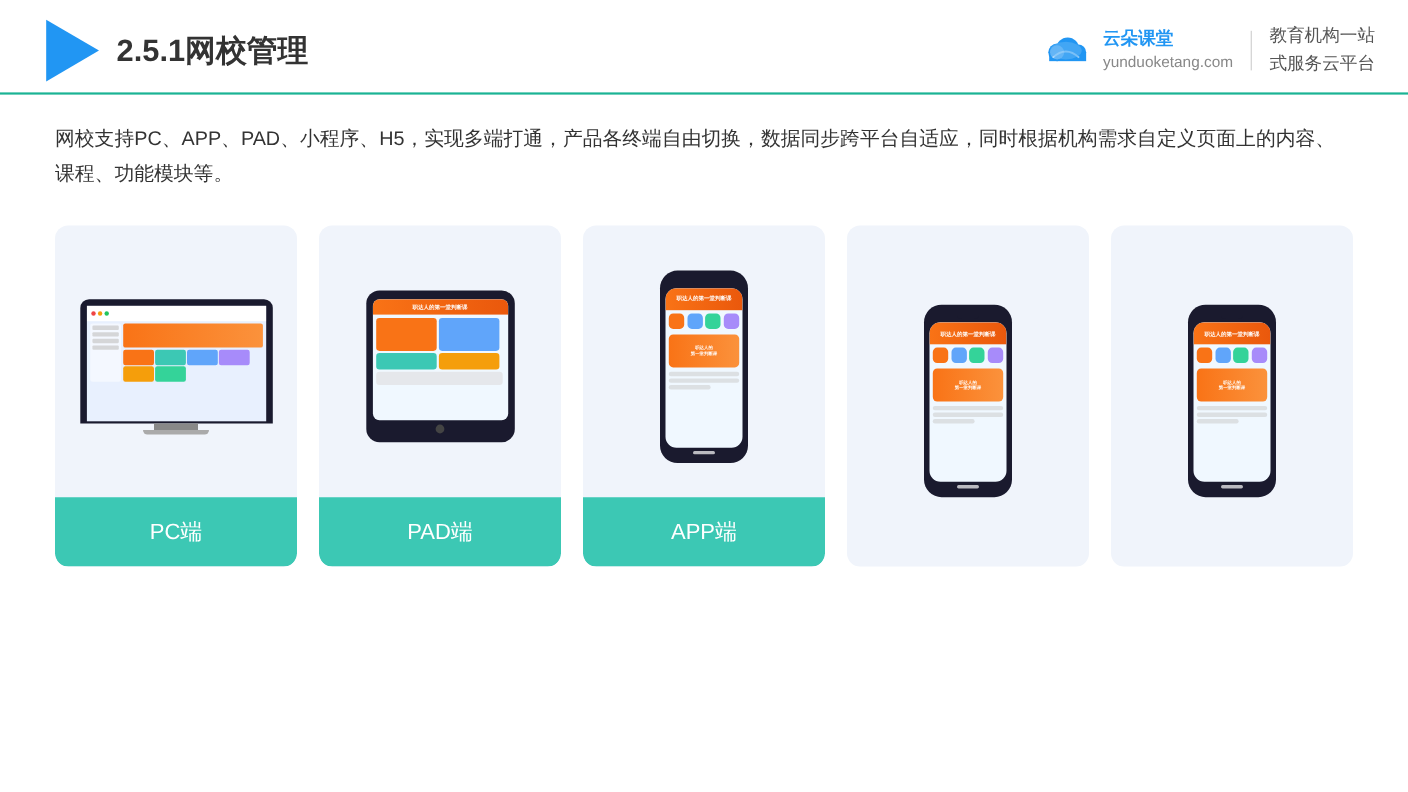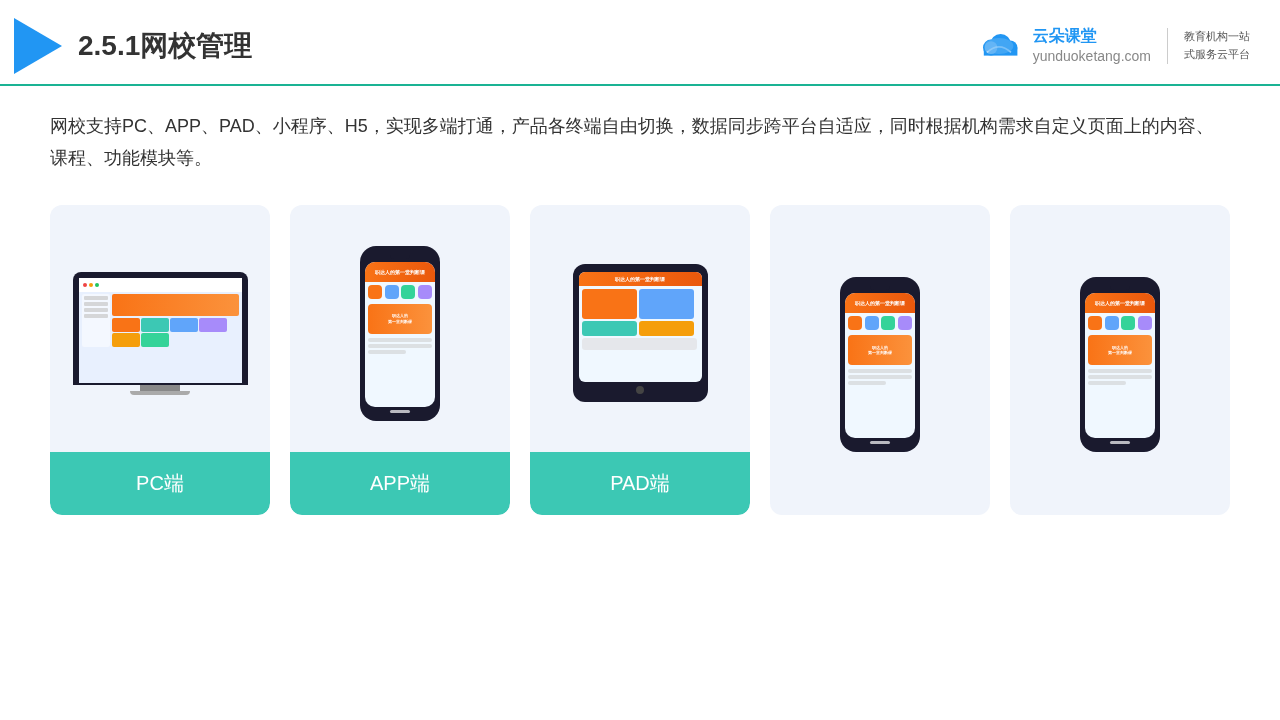--- a/index.html
+++ b/index.html
@@ -10,21 +10,21 @@
       font-family: 'Microsoft YaHei', 'PingFang SC', sans-serif;
       overflow: hidden;
       position: relative;
     }
 
     
     .header {
       display: flex;
       align-items: center;
       justify-content: space-between;
-      padding: 18px 30px 10px 14px;
+      padding: 18px 30px 10px 42px;
       border-bottom: 2px solid #1ab394;
     }
     .header-left {
       display: flex;
       align-items: center;
       gap: 16px;
     }
     .logo-triangle {
       width: 0;
       height: 0;
@@ -67,21 +67,21 @@
       font-size: 14px;
       color: #888;
     }
     .logo-divider {
       width: 1px;
       height: 36px;
       background: #ccc;
       margin: 0 6px;
     }
     .logo-right-text {
-      font-size: 11px;
+      font-size: 16px;
       color: #555;
       line-height: 1.6;
     }
 
     
     .main-content {
       padding: 24px 50px 20px 50px;
     }
     .description {
       font-size: 18px;
@@ -408,51 +408,20 @@
           </div>
           <div class="pc-stand"></div>
           <div class="pc-base"></div>
         </div>
       </div>
       <div class="card-label">PC端</div>
     </div>
 
     <div class="card">
       <div class="card-image-area">
-        <div class="phone-mockup">
-          <div class="phone-outer">
-            <div class="phone-notch"></div>
-            <div class="phone-screen">
-              <div class="phone-top-bar">
-                <span class="phone-top-text">职达人的第一堂判断课</span>
-              </div>
-              <div class="phone-icons-row">
-                <div class="phone-icon-box" style="background:#f97316;"></div>
-                <div class="phone-icon-box" style="background:#60a5fa;"></div>
-                <div class="phone-icon-box" style="background:#34d399;"></div>
-                <div class="phone-icon-box" style="background:#a78bfa;"></div>
-              </div>
-              <div class="phone-banner">
-                <span class="phone-banner-text">职达人的<br>第一堂判断课</span>
-              </div>
-              <div class="phone-bottom-rows">
-                <div class="phone-bottom-row"></div>
-                <div class="phone-bottom-row"></div>
-                <div class="phone-bottom-row" style="width:60%;"></div>
-              </div>
-            </div>
-            <div class="phone-home-bar"></div>
-          </div>
-        </div>
-      </div>
-      <div class="card-label">APP端</div>
-    </div>
-
-    <div class="card">
-      <div class="card-image-area">
         <div class="ipad-mockup">
           <div class="ipad-outer">
             <div class="ipad-screen">
               <div class="ipad-top-bar">
                 <span class="ipad-title-text">职达人的第一堂判断课</span>
               </div>
               <div class="ipad-grid">
                 <div class="ipad-grid-item" style="width:55px;height:30px;background:#f97316;"></div>
                 <div class="ipad-grid-item" style="width:55px;height:30px;background:#60a5fa;"></div>
                 <div class="ipad-grid-item" style="width:55px;height:15px;background:#3cc8b4;"></div>
@@ -488,20 +457,21 @@
               <div class="phone-bottom-rows">
                 <div class="phone-bottom-row"></div>
                 <div class="phone-bottom-row"></div>
                 <div class="phone-bottom-row" style="width:60%;"></div>
               </div>
             </div>
             <div class="phone-home-bar"></div>
           </div>
         </div>
       </div>
+      <div class="card-label">APP端</div>
     </div>
 
     <div class="card">
       <div class="card-image-area">
         <div class="phone-mockup">
           <div class="phone-outer">
             <div class="phone-notch"></div>
             <div class="phone-screen">
               <div class="phone-top-bar">
                 <span class="phone-top-text">职达人的第一堂判断课</span>
@@ -520,14 +490,44 @@
                 <div class="phone-bottom-row"></div>
                 <div class="phone-bottom-row" style="width:60%;"></div>
               </div>
             </div>
             <div class="phone-home-bar"></div>
           </div>
         </div>
       </div>
     </div>
 
+    <div class="card">
+      <div class="card-image-area">
+        <div class="phone-mockup">
+          <div class="phone-outer">
+            <div class="phone-notch"></div>
+            <div class="phone-screen">
+              <div class="phone-top-bar">
+                <span class="phone-top-text">职达人的第一堂判断课</span>
+              </div>
+              <div class="phone-icons-row">
+                <div class="phone-icon-box" style="background:#f97316;"></div>
+                <div class="phone-icon-box" style="background:#60a5fa;"></div>
+                <div class="phone-icon-box" style="background:#34d399;"></div>
+                <div class="phone-icon-box" style="background:#a78bfa;"></div>
+              </div>
+              <div class="phone-banner">
+                <span class="phone-banner-text">职达人的<br>第一堂判断课</span>
+              </div>
+              <div class="phone-bottom-rows">
+                <div class="phone-bottom-row"></div>
+                <div class="phone-bottom-row"></div>
+                <div class="phone-bottom-row" style="width:60%;"></div>
+              </div>
+            </div>
+            <div class="phone-home-bar"></div>
+          </div>
+        </div>
+      </div>
+    </div>
+
   </div>
 </div>
 
 </body></html>

